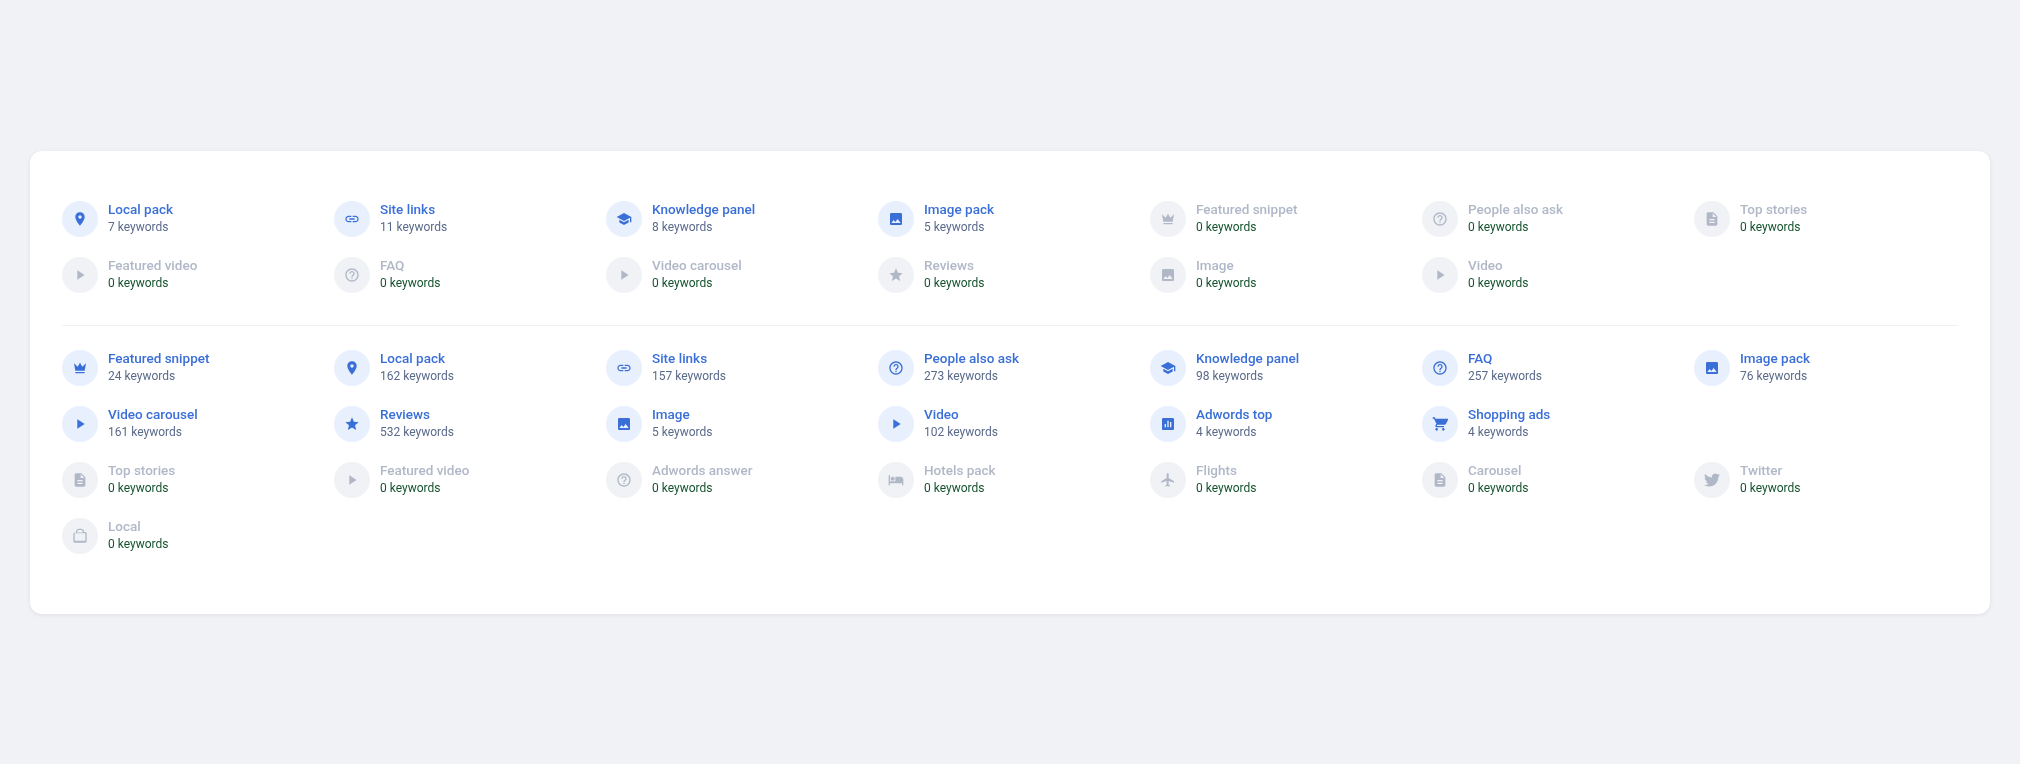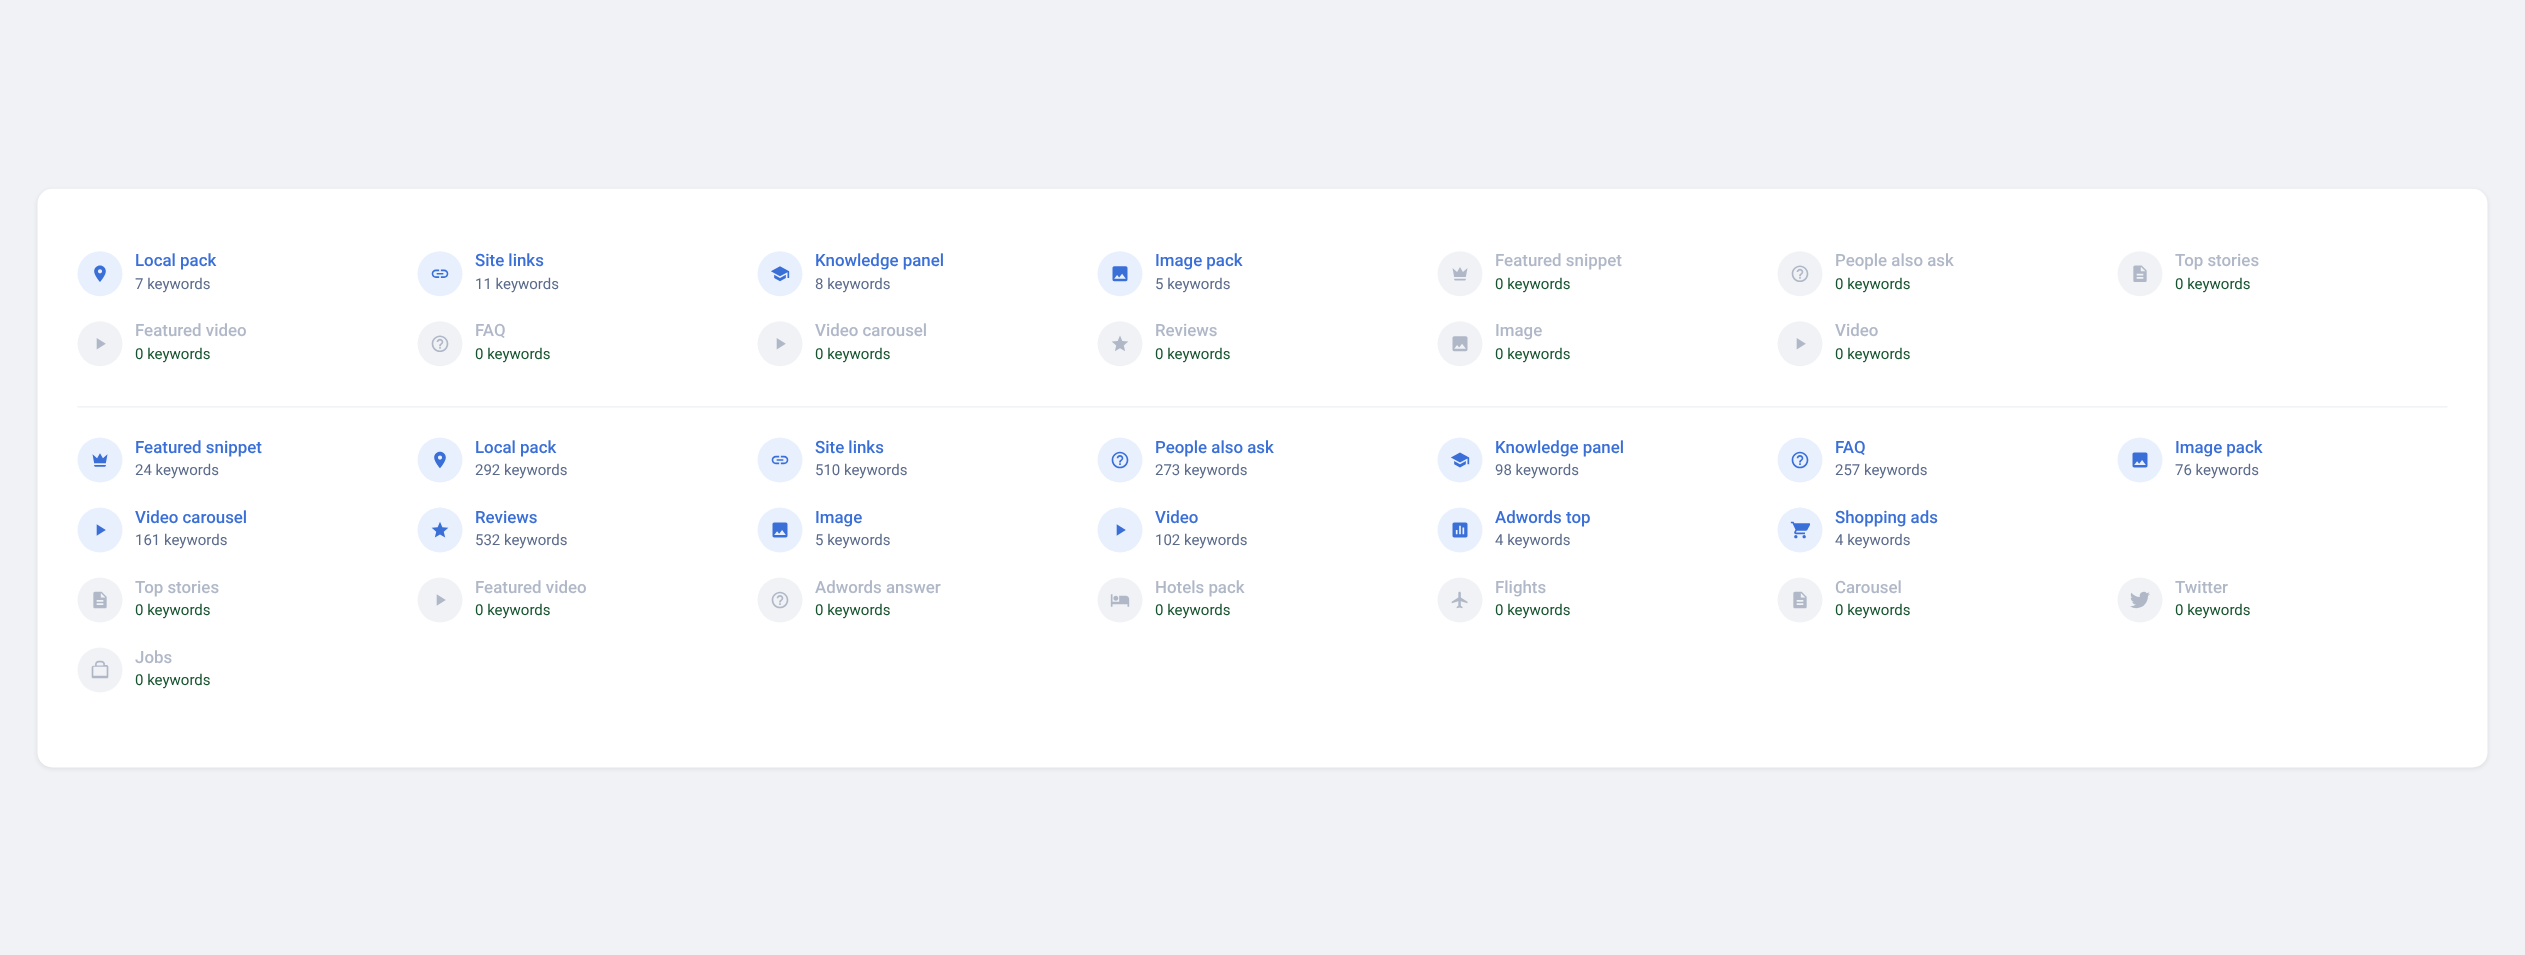--- a/index.html
+++ b/index.html
@@ -273,32 +273,32 @@
             </div>
           </div>
           <div class="feature-item">
             <div class="icon-wrap active">
               <svg width="16" height="16" viewBox="0 0 24 24" fill="currentColor">
                 <path d="M12 2C8.13 2 5 5.13 5 9c0 5.25 7 13 7 13s7-7.75 7-13c0-3.87-3.13-7-7-7zm0 9.5c-1.38 0-2.5-1.12-2.5-2.5s1.12-2.5 2.5-2.5 2.5 1.12 2.5 2.5-1.12 2.5-2.5 2.5z"></path>
               </svg>
             </div>
             <div class="item-text">
               <span class="item-name active">Local pack</span>
-              <span class="item-count active">292 keywords</span>
+              <span class="item-count active">162 keywords</span>
             </div>
           </div>
           <div class="feature-item">
             <div class="icon-wrap active">
               <svg width="16" height="16" viewBox="0 0 24 24" fill="currentColor">
                 <path d="M3.9 12c0-1.71 1.39-3.1 3.1-3.1h4V7H7c-2.76 0-5 2.24-5 5s2.24 5 5 5h4v-1.9H7c-1.71 0-3.1-1.39-3.1-3.1zM8 13h8v-2H8v2zm9-6h-4v1.9h4c1.71 0 3.1 1.39 3.1 3.1s-1.39 3.1-3.1 3.1h-4V17h4c2.76 0 5-2.24 5-5s-2.24-5-5-5z"></path>
               </svg>
             </div>
             <div class="item-text">
               <span class="item-name active">Site links</span>
-              <span class="item-count active">510 keywords</span>
+              <span class="item-count active">157 keywords</span>
             </div>
           </div>
           <div class="feature-item">
             <div class="icon-wrap active">
               <svg width="16" height="16" viewBox="0 0 24 24" fill="currentColor">
                 <path d="M11 18h2v-2h-2v2zm1-16C6.48 2 2 6.48 2 12s4.48 10 10 10 10-4.48 10-10S17.52 2 12 2zm0 18c-4.41 0-8-3.59-8-8s3.59-8 8-8 8 3.59 8 8-3.59 8-8 8zm0-14c-2.21 0-4 1.79-4 4h2c0-1.1.9-2 2-2s2 .9 2 2c0 2-3 1.75-3 5h2c0-2.25 3-2.5 3-5 0-2.21-1.79-4-4-4z"></path>
               </svg>
             </div>
             <div class="item-text">
               <span class="item-name active">People also ask</span>
@@ -487,21 +487,21 @@
           </div>
         </div>
         <div class="items-grid" style="margin-bottom: 12px;">
           <div class="feature-item">
             <div class="icon-wrap inactive">
               <svg width="16" height="16" viewBox="0 0 24 24" fill="currentColor">
                 <path d="M20 6h-2.18c.07-.44.18-.88.18-1.36C18 2.98 16.02 1 13.64 1h-3.28C7.98 1 6 2.98 6 5.64c0 .48.11.92.18 1.36H4c-1.11 0-2 .89-2 2v11c0 1.11.89 2 2 2h16c1.11 0 2-.89 2-2V8c0-1.11-.89-2-2-2zm-6.36-3c1.31 0 2.36 1.05 2.36 2.36 0 .48-.11.92-.18 1.36H8.18C8.11 6.28 8 5.84 8 5.36 8 4.05 9.05 3 10.36 3h3.28zM20 19H4V8h16v11z"></path>
               </svg>
             </div>
             <div class="item-text">
-              <span class="item-name inactive">Jobs</span>
+              <span class="item-name inactive">Local</span>
               <span class="item-count inactive">0 keywords</span>
             </div>
           </div>
           <div></div>
           <div></div>
           <div></div>
           <div></div>
           <div></div>
           <div></div>
         </div>

